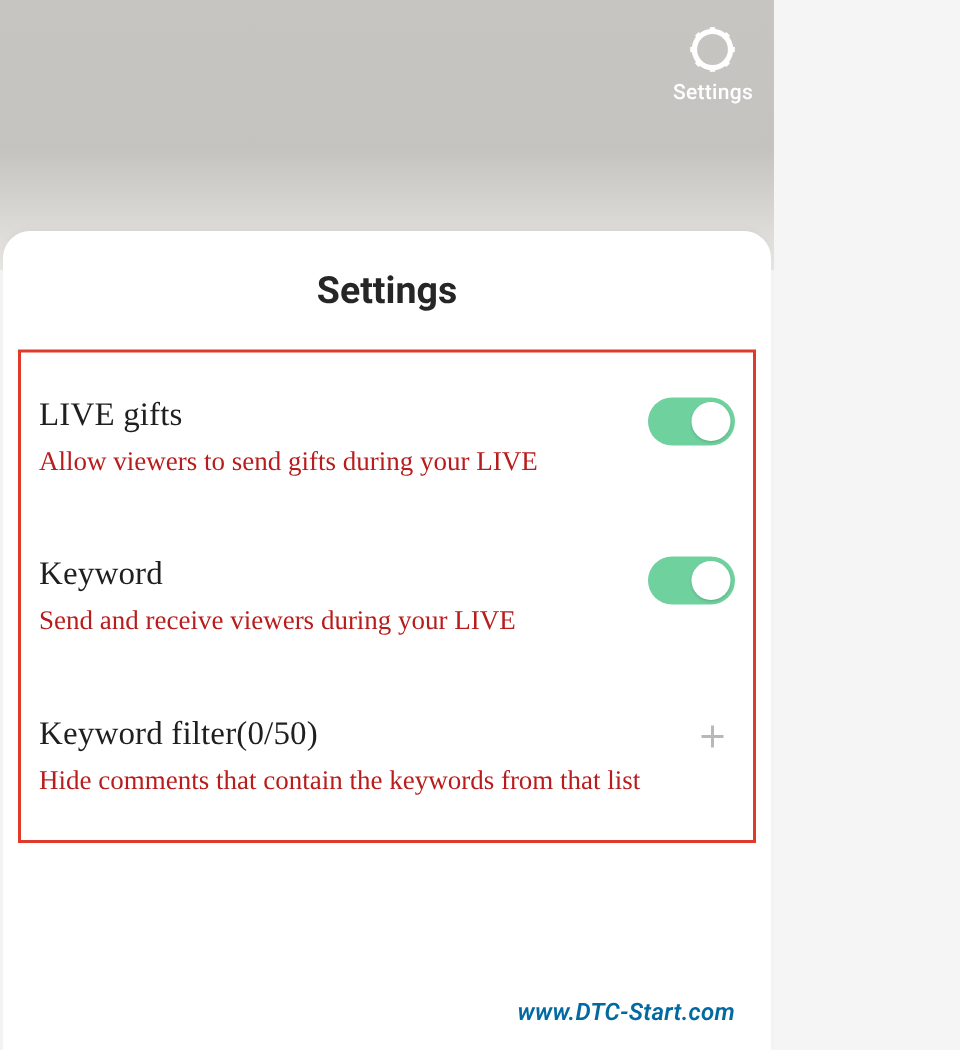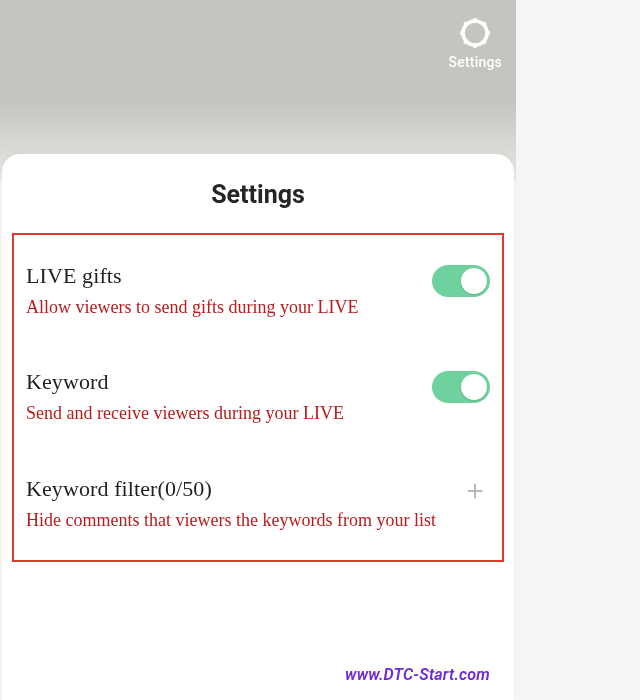--- a/index.html
+++ b/index.html
@@ -129,21 +129,21 @@
   .plus-btn svg {
     width: 22px; height: 22px;
     stroke: #b8b8b8;
     stroke-width: 2.2;
   }
   .watermark {
     position: absolute;
     right: 24px;
     bottom: 16px;
     font-size: 16px;
-    color: #6d28d9;
+    color: #0369a1;
     font-style: italic;
     font-weight: 600;
     letter-spacing: .2px;
   }
 </style>
 </head>
 <body>
 
 <div class="stage">
 
@@ -185,21 +185,21 @@
           <p class="row-sub">Send and receive viewers during your LIVE</p>
         </div>
         <div class="toggle">
           <div class="knob"></div>
         </div>
       </div>
 
       <div class="row last">
         <div class="row-text">
           <p class="row-title">Keyword filter(0/50)</p>
-          <p class="row-sub">Hide comments that viewers the keywords from your list</p>
+          <p class="row-sub">Hide comments that contain the keywords from that list</p>
         </div>
         <div class="plus-btn">
           <svg viewBox="0 0 24 24">
             <line x1="12" y1="4" x2="12" y2="20"></line>
             <line x1="4" y1="12" x2="20" y2="12"></line>
           </svg>
         </div>
       </div>
 
     </div>

